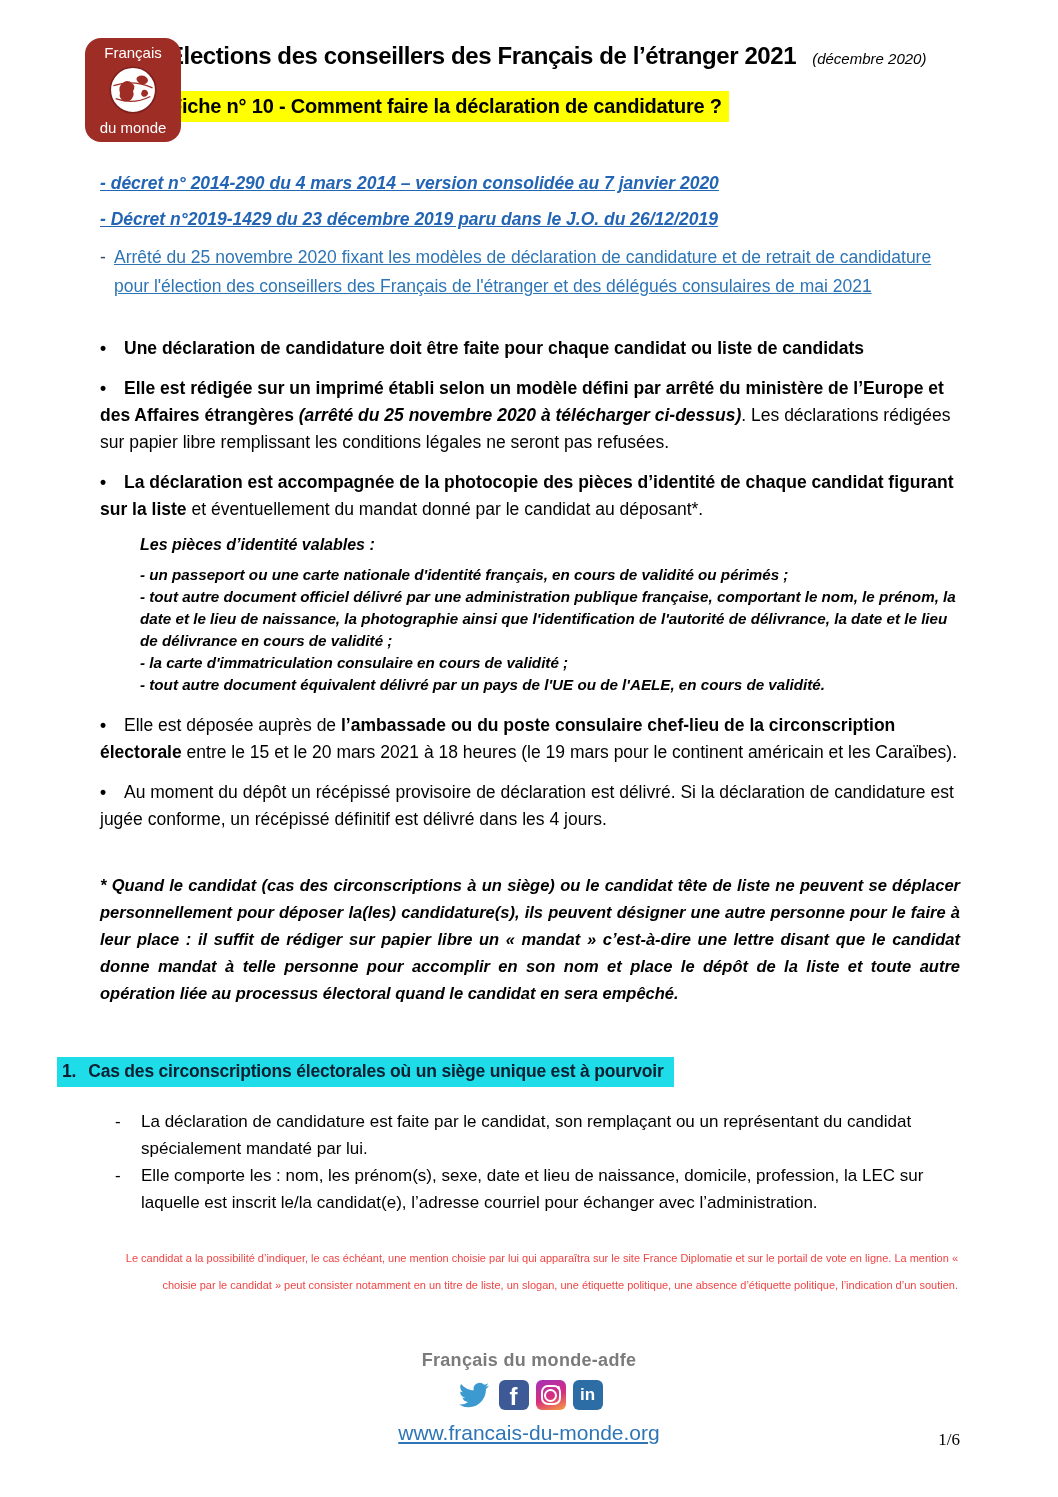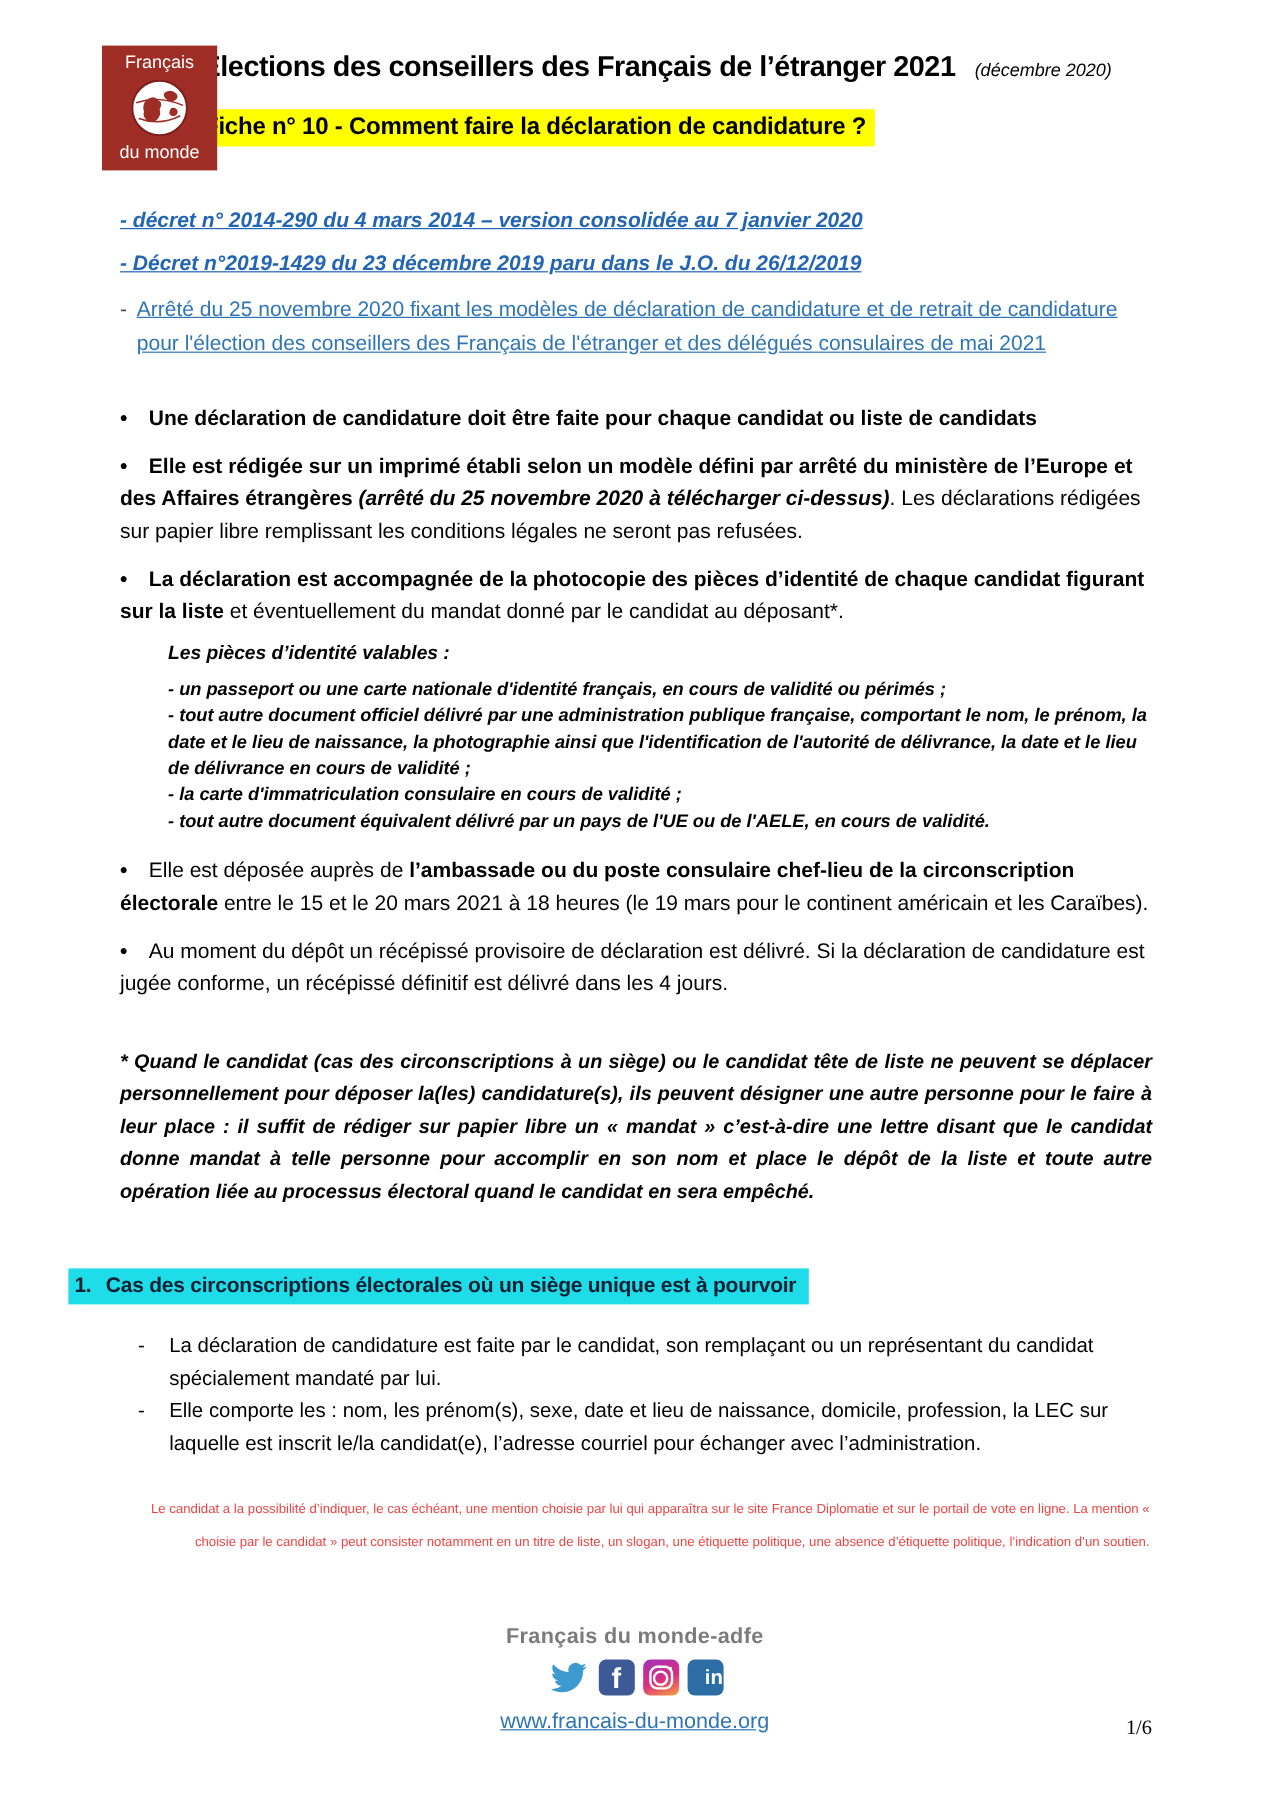--- a/index.html
+++ b/index.html
@@ -3,21 +3,21 @@
 <meta charset="utf-8">
 <style>
   html,body{margin:0;padding:0;background:#fff;}
   .page{
     width:1058px;height:1497px;position:relative;background:#ffffff;
     font-family:"Liberation Sans", sans-serif;color:#111;overflow:hidden;
   }
   
   .logo{
     position:absolute;left:85px;top:38px;width:96px;height:104px;
-    background:#9E2D26;border-radius:0;color:#fff;
+    background:#9E2D26;border-radius:16px;color:#fff;
     display:flex;flex-direction:column;align-items:center;justify-content:space-between;
     padding:6px 0;box-sizing:border-box;
   }
   .logo-top{font-size:15px;}
   .logo-bottom{font-size:15px;}
   .header-text{margin-left:168px;padding-top:42px;}
   .title-line{display:flex;align-items:baseline;gap:16px;}
   .doc-title{font-size:24px;font-weight:bold;letter-spacing:-0.4px;margin:0;color:#000;}
   .date-note{font-size:15px;font-weight:normal;font-style:italic;color:#000;white-space:nowrap;}
   .subtitle-line{margin-top:21px;}
@@ -47,27 +47,27 @@
   .dash-list{margin:21px 98px 0 115px;}
   .dash-item{font-size:17px;line-height:27px;padding-left:26px;text-indent:-26px;color:#000;}
   .dash-item .dash{display:inline-block;width:26px;text-indent:0;}
   .para{margin:29px 100px 0 115px;font-size:11px;line-height:27px;color:#ef4444;text-align:right;}
   
   .footer{position:absolute;left:0;right:0;bottom:52px;text-align:center;}
   .footer-org{font-size:18px;font-weight:bold;color:#7B7B7B;letter-spacing:0.3px;}
   .social-row{display:flex;justify-content:center;align-items:center;gap:7px;margin-top:7px;height:34px;}
   .icon-sq{width:30px;height:30px;border-radius:6px;display:flex;align-items:center;justify-content:center;cursor:pointer;}
   .fb{background:#3D5A96;color:#fff;font-weight:bold;font-size:24px;line-height:30px;padding-top:4px;box-sizing:border-box;}
-  .li{background:#2D6DA5;color:#fff;font-weight:bold;font-size:17px;justify-content:flex-end;}
+  .li{background:#2D6DA5;color:#fff;font-weight:bold;font-size:17px;}
   .ig{background:linear-gradient(160deg,#a232b8 0%,#d82e7f 55%,#f7a03c 100%);position:relative;}
   .ig-cam{position:absolute;inset:5px;border:2px solid #fff;border-radius:7px;}
   .ig-lens{position:absolute;left:50%;top:50%;width:9px;height:9px;margin:-6.5px 0 0 -6.5px;border:2px solid #fff;border-radius:50%;}
   .ig-dot{position:absolute;right:6px;top:6px;width:3px;height:3px;background:#fff;border-radius:50%;}
   .tw{width:36px;height:30px;cursor:pointer;}
-  .footer-url{display:inline-block;margin-top:9px;color:#2E75B6;font-size:18px;text-decoration:underline;cursor:pointer;}
+  .footer-url{display:inline-block;margin-top:9px;color:#2E75B6;font-size:21px;text-decoration:underline;cursor:pointer;}
   .page-number{position:absolute;right:98px;bottom:47px;font-family:"Liberation Serif", serif;font-size:17px;color:#000;}
 </style>
 </head>
 <body>
 
 <div class="page">
 
   <div class="logo">
     <div class="logo-top">Français</div>
     <svg width="52" height="52" viewBox="0 0 48 48">

